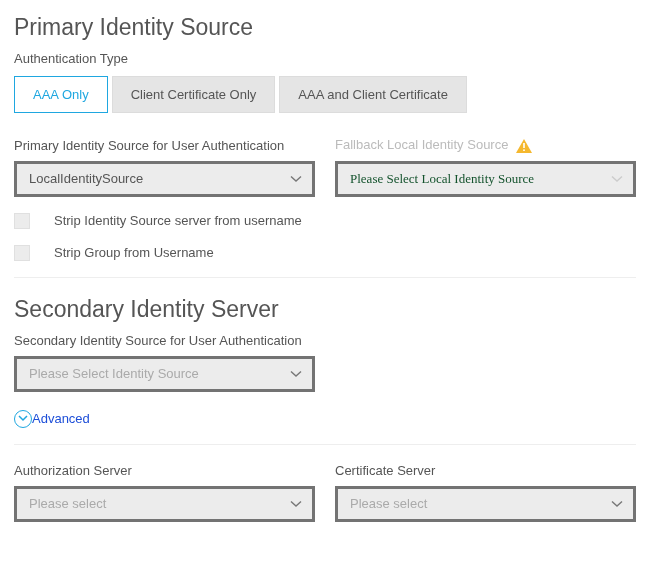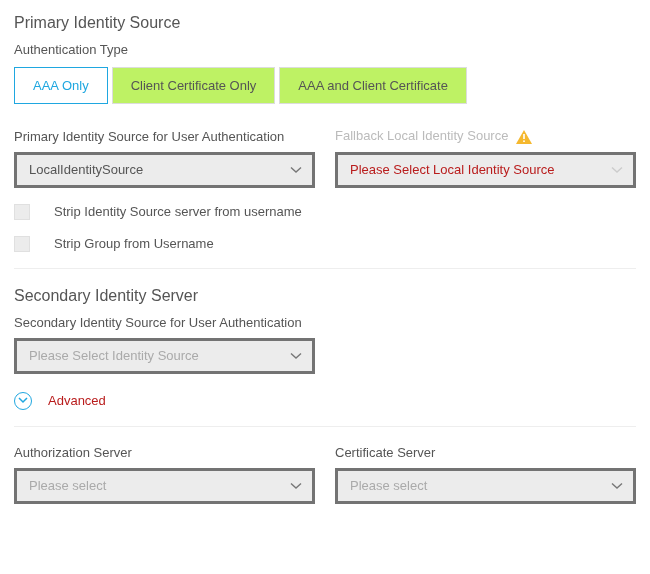--- a/index.html
+++ b/index.html
@@ -5,21 +5,21 @@
   * { box-sizing: border-box; }
   body {
     margin: 0;
     padding: 14px 14px 20px 14px;
     font-family: Arial, Helvetica, sans-serif;
     background: #fff;
     color: #444;
     width: 650px;
   }
   .section-title {
-    font-size: 16px;
+    font-size: 23px;
     color: #555;
     margin: 0 0 10px 0;
     font-weight: 400;
   }
   .sub-label {
     font-size: 13px;
     color: #555;
     margin: 0 0 10px 0;
   }
   .field-label {
@@ -30,21 +30,21 @@
   .field-label.disabled { color: #bbb; }
   .tabs {
     display: flex;
     gap: 4px;
     margin-bottom: 24px;
   }
   .tab {
     padding: 10px 18px;
     font-size: 13px;
     border: 1px solid #dcdcdc;
-    background: #bef264;
+    background: #e5e5e5;
     color: #555;
     cursor: pointer;
     text-align: center;
   }
   .tab.active {
     border: 1px solid #1fa7e0;
     background: #fff;
     color: #1fa7e0;
   }
   .row {
@@ -61,22 +61,23 @@
     border: 3px solid #737373;
     display: flex;
     align-items: center;
     padding: 0 34px 0 12px;
     font-size: 13px;
     color: #555;
     cursor: pointer;
   }
   .select.placeholder { color: #aaa; }
   .select.disabled {
-    color: #b91c1c;
+    color: #14532d;
     cursor: default;
+    font-family: Liberation Serif, serif;
   }
   .chev {
     position: absolute;
     right: 10px;
     top: 50%;
     transform: translateY(-50%);
   }
   .chev svg { display: block; }
   .checkbox-row {
     display: flex;
@@ -94,22 +95,22 @@
     cursor: pointer;
   }
   .divider {
     border: none;
     border-top: 1px solid #eee;
     margin: 16px 0 18px 0;
   }
   .advanced {
     display: flex;
     align-items: center;
-    gap: 16px;
-    color: #b91c1c;
+    gap: 0;
+    color: #1d4ed8;
     font-size: 13px;
     cursor: pointer;
     margin-top: 18px;
     margin-bottom: 4px;
   }
   .adv-circle {
     width: 18px; height: 18px;
     border: 1.5px solid #1fa7e0;
     border-radius: 50%;
     display: flex;

